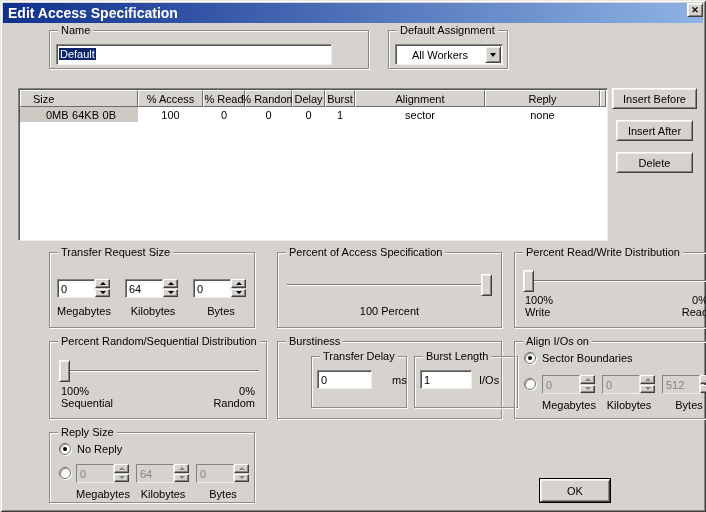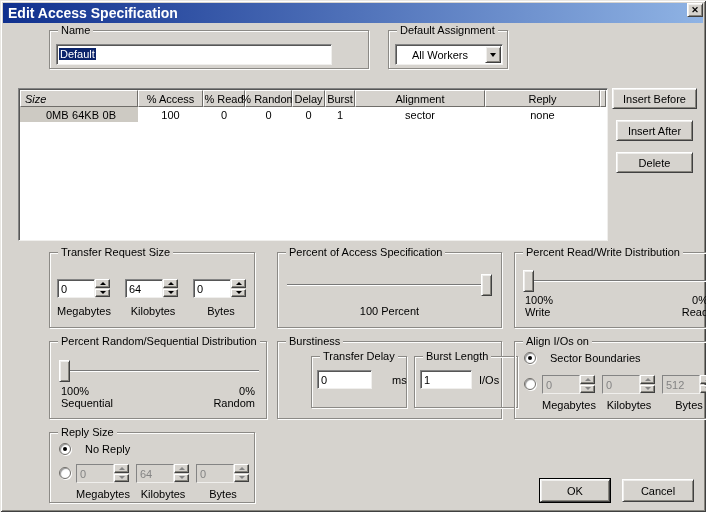--- a/index.html
+++ b/index.html
@@ -51,21 +51,21 @@
     display: flex; align-items: center; justify-content: center;
   }
   .tri-down { width: 0; height: 0; border-left: 3px solid transparent; border-right: 3px solid transparent; border-top: 4px solid #000; display: inline-block; }
   .table { overflow: hidden; padding: 1px; }
   .thead { display: flex; height: 17px; }
   .hcell {
     background: #d6d3ce; height: 17px; flex: none;
     border: 1px solid; border-color: #fff #6f6d69 #6f6d69 #fff;
     display: flex; align-items: center; justify-content: center; white-space: nowrap;
   }
-  .hcell.left { justify-content: flex-start; padding-left: 4px; font-style: italic; }
+  .hcell.left { justify-content: flex-start; padding-left: 12px; }
   .hcell.stub { flex: 1; }
   .trow { display: flex; height: 15px; align-items: center; }
   .tcell { flex: none; text-align: center; white-space: nowrap; }
   .selcell { background: #cdcac3; display: flex; justify-content: space-between; padding: 0 22px 0 26px; height: 15px; align-items: center; }
   .btn {
     position: absolute; background: #d6d3ce;
     border: 1px solid; border-color: #fff #404040 #404040 #fff;
     box-shadow: inset 1px 1px 0 #efeeec, inset -1px -1px 0 #87857e;
     display: flex; align-items: center; justify-content: center;
     font-family: "Liberation Sans", sans-serif; font-size: 11px; color: #000;
@@ -94,21 +94,21 @@
   .track { position: absolute; left: 0; right: 0; top: 10px; height: 2px; background: #787878; border-bottom: 1px solid #fff; }
   .thumb {
     position: absolute; top: 0; width: 11px; height: 22px; background: #d6d3ce;
     border: 1px solid; border-color: #fff #404040 #404040 #fff;
     box-shadow: inset 1px 1px 0 #efeeec, inset -1px -1px 0 #87857e;
   }
   .at-right { right: 0; } .at-left { left: 0; }
   .lab { position: absolute; white-space: nowrap; }
   .lab.r { text-align: right; }
   .center-label { position: absolute; left: 0; width: 100%; text-align: center; }
-  .radio-row { position: absolute; display: flex; align-items: center; gap: 14px; }
+  .radio-row { position: absolute; display: flex; align-items: center; gap: 6px; }
   .radio {
     width: 12px; height: 12px; border-radius: 50%; background: #fff; flex: none;
     border: 1px solid #6f6d69;
     box-shadow: inset 1px 1px 1px rgba(64,64,64,.55), 1px 1px 0 #fff;
     position: relative; display: inline-block;
   }
   .radio.checked::after {
     content: ""; position: absolute; left: 3px; top: 3px; width: 4px; height: 4px;
     border-radius: 50%; background: #000;
   }
@@ -346,15 +346,14 @@
             <i class="td"></i>
           </div>
       </div>
     </div>
     <div class="lab" style="left:23px;top:55px;width:60px;text-align:center">Megabytes</div>
     <div class="lab" style="left:83px;top:55px;width:60px;text-align:center">Kilobytes</div>
     <div class="lab" style="left:143px;top:55px;width:60px;text-align:center">Bytes</div>
   </div>
 
   <div class="btn default" style="left:540px;top:479px;width:70px;height:23px">OK</div>
-  <div class="btn" style="left:622px;top:479px;width:72px;height:23px">Cancel</div>
 
 </div>
 
 </body></html>

